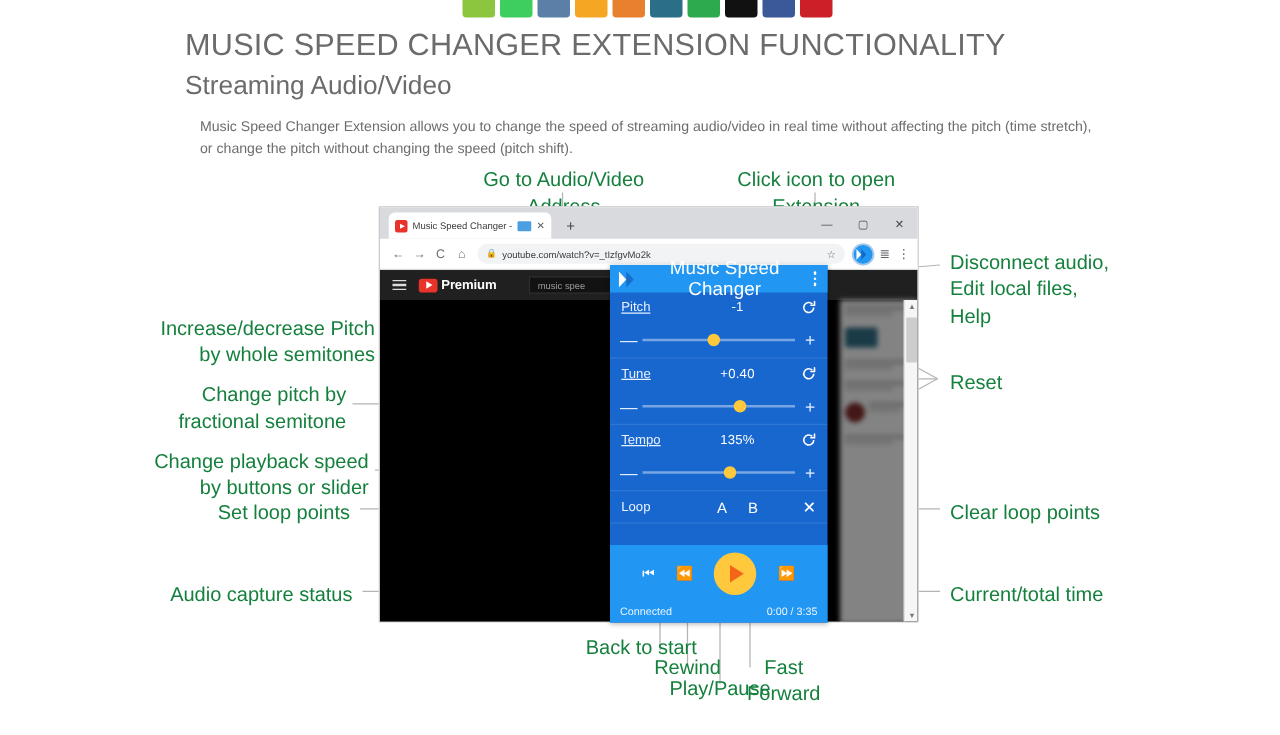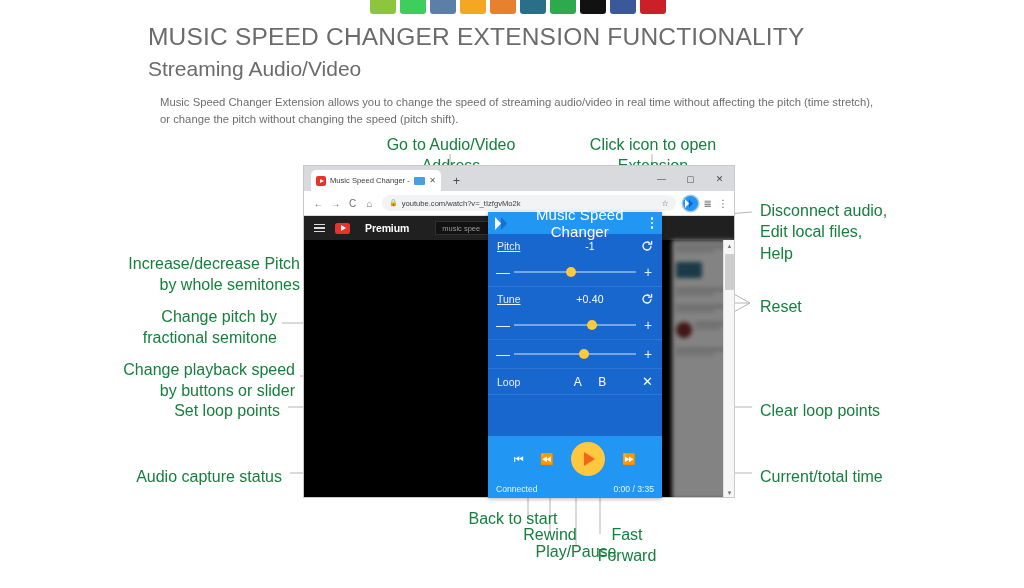--- a/index.html
+++ b/index.html
@@ -111,21 +111,21 @@
   .omni-tail{ display:flex; align-items:center; gap:6px; margin-left:6px; font-size:10px; color:#5f6368; }
 
   
   .page{ position:relative; height:283px; background:#0f0f0f; overflow:hidden; }
   .yt-header{
     height:24px; background:#202020; display:flex; align-items:center;
     padding:0 10px; gap:10px;
   }
   .burger{ width:11px; display:flex; flex-direction:column; gap:2px; }
   .burger i{ display:block; height:1.4px; background:#dcdcdc; }
-  .yt-logo{ display:flex; align-items:center; gap:15px; }
+  .yt-logo{ display:flex; align-items:center; gap:3px; }
   .yt-play{
     width:15px;height:11px;background:#e8332a;border-radius:2.5px;
     display:flex;align-items:center;justify-content:center;
   }
   .yt-play::after{
     content:""; border-left:5px solid #fff;
     border-top:3px solid transparent; border-bottom:3px solid transparent;
     margin-left:1.5px;
   }
   .yt-word{ color:#fff; font-size:10.5px; font-weight:bold; letter-spacing:-.1px; }
@@ -460,20 +460,30 @@
     <div class="ctrl-slider">
       <span class="sgn">—</span>
       <span class="track">
           <span class="thumb" style="left:64%"></span>
         </span>
       <span class="sgn">+</span>
     </div>
   </div>
 
   <div class="ctrl">
+    <div class="ctrl-top">
+      <span class="ctrl-label">Tempo</span>
+      <span class="ctrl-val">135%</span>
+      <span class="reset">
+        <svg width="12" height="12" viewBox="0 0 12 12" fill="none" stroke="#ffffff" stroke-width="1.3">
+          <path d="M10 6a4 4 0 1 1-1.2-2.85"></path>
+            <path d="M10.6 1.3V4.2H7.7" stroke-linecap="round"></path>
+        </svg>
+      </span>
+    </div>
     <div class="ctrl-slider">
       <span class="sgn">—</span>
       <span class="track">
           <span class="thumb" style="left:57%"></span>
         </span>
       <span class="sgn">+</span>
     </div>
   </div>
 
   <div class="loop">

